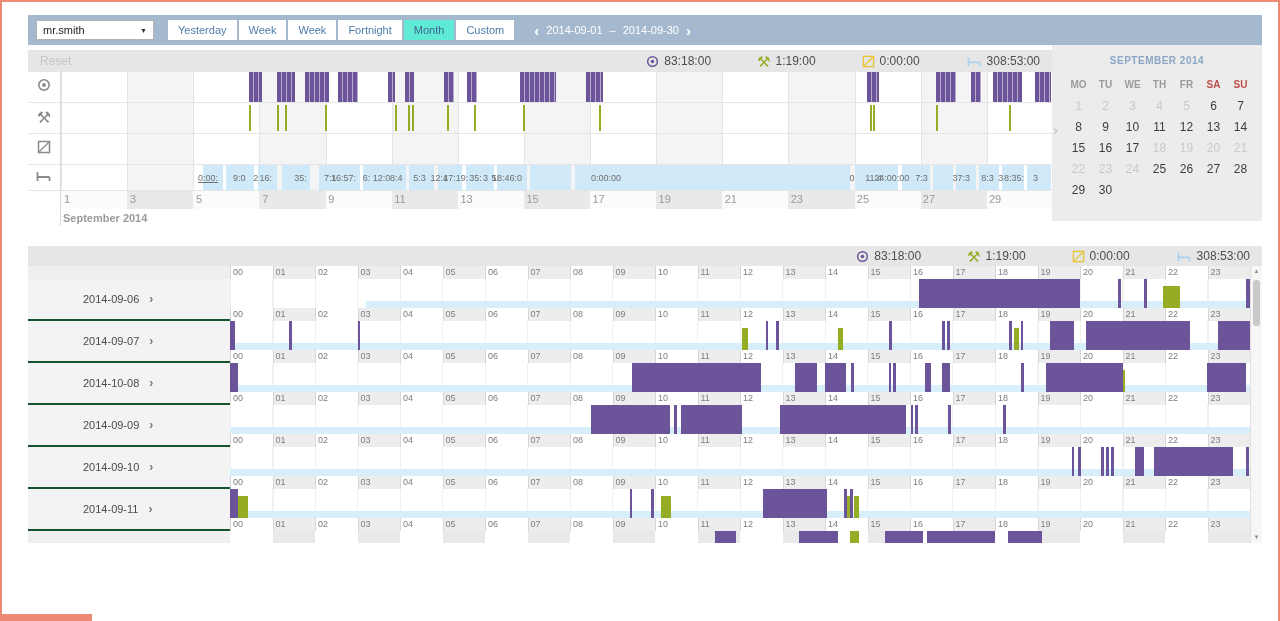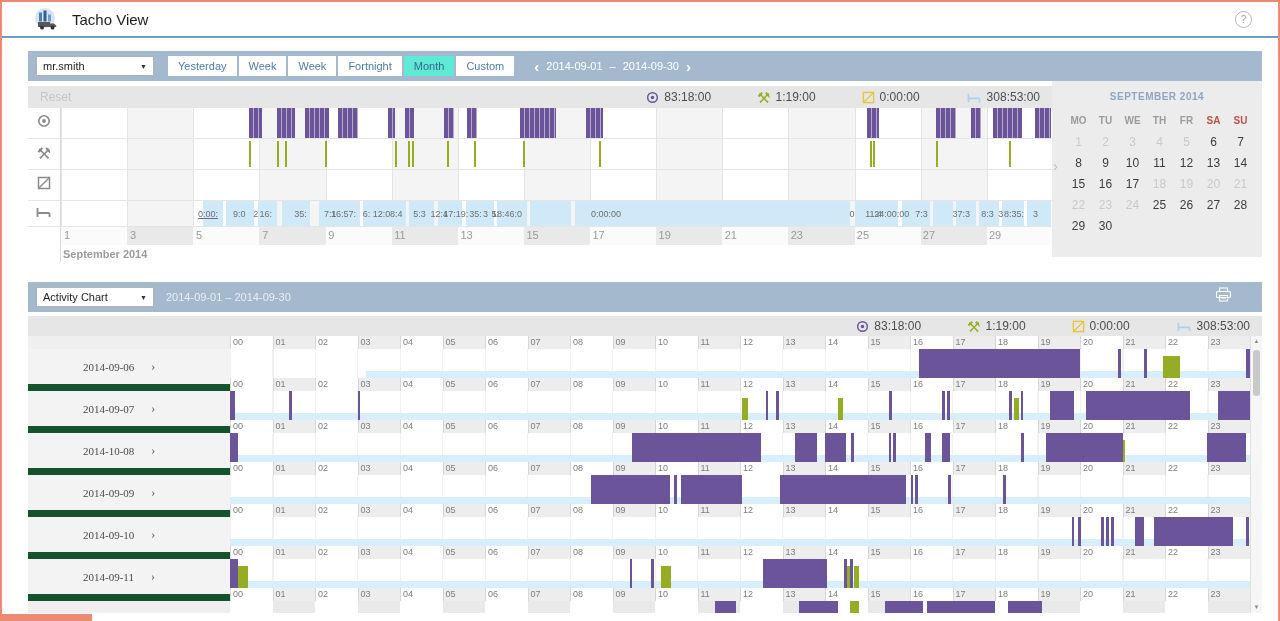--- a/index.html
+++ b/index.html
@@ -76,22 +76,22 @@
   .sec2{margin-top:20px;}
   .act{display:flex;margin-top:0;}
   .act-main{width:1222px;}
   .ablock{display:flex;}
   .aspacer{width:202px;background:#efefef;}
   .ahrow{width:1020px;height:13px;display:flex;box-sizing:border-box;background:#fff;}
   .hcell{width:42.5px;box-sizing:border-box;border-left:1px solid #d6d6d6;
     font-size:9px;color:#7d7d7d;padding-left:2px;line-height:13px;}
   .hcell.sh{background:#ededed;}
   .alabel{width:202px;height:42px;box-sizing:border-box;background:#f3f3f3;font-size:11px;
-    color:#4a4a4a;display:flex;align-items:center;padding-left:55px;gap:17px;
-    border-bottom:7px solid #14532d;cursor:default;font-family:Liberation Serif, serif;}
+    color:#4a4a4a;display:flex;align-items:center;padding-left:55px;gap:10px;
+    border-bottom:2px solid #14532d;cursor:default;}
   .alabel .chev{color:#777;font-weight:bold;font-size:12px;}
   .aright{width:1020px;}
   .aband{height:29px;position:relative;background-color:#fff;
     background-image:repeating-linear-gradient(90deg,#f1f1f1 0 1px,transparent 1px 42.5px);}
   .rseg{position:absolute;bottom:0;height:7px;background:#d8eefb;}
   .dseg{position:absolute;top:0;bottom:0;background:#6b5499;min-width:1.5px;}
   .wseg{position:absolute;top:7px;bottom:0;background:#94ad25;min-width:1.5px;}
   .pband{height:12px;width:1020px;position:relative;display:flex;overflow:hidden;}
   .pcell{width:42.5px;box-sizing:border-box;}
   .pcell.sh{background:#e9e9e9;}
@@ -102,36 +102,20 @@
   .sb .up,.sb .dn{position:absolute;left:0;right:0;text-align:center;font-size:6px;color:#8a8a8a;}
   .sb .up{top:2px;} .sb .dn{bottom:3px;}
   .sb .thumb{position:absolute;top:14px;left:2px;width:7px;height:46px;background:#c9c9c9;border-radius:3px;}
   .bottom-accent{position:absolute;left:0;bottom:0;width:90px;height:7px;background:#ec8a73;}
 </style>
 </head>
 <body>
 
 <div class="page">
 
-  <div class="app-header">
-    <span style="display:flex;">
-      <svg width="26" height="23" viewBox="0 0 26 23">
-        <circle cx="11" cy="10" r="10" fill="#d9e6f2"></circle>
-        <rect x="5" y="4.5" width="3" height="9" fill="#4a7fb5"></rect>
-        <rect x="9.5" y="2.5" width="3" height="11" fill="#2e5e95"></rect>
-        <rect x="14" y="6.5" width="3" height="7" fill="#6fa0cc"></rect>
-        <path d="M4 14 h12 v5 h-12 z" fill="#575757"></path>
-        <path d="M16 15.5 h4 l2.2 2 v1.5 h-6.2 z" fill="#575757"></path>
-        <circle cx="8" cy="19.7" r="1.9" fill="#2e2e2e"></circle>
-        <circle cx="18.5" cy="19.7" r="1.9" fill="#2e2e2e"></circle>
-      </svg>
-    </span>
-    <span class="app-title">Tacho View</span>
-    <span class="help">?</span>
-  </div>
 
   <div class="content">
 
     <div class="bar">
       <div class="select">
         <span>mr.smith</span>
         <span class="arrow">▼</span>
       </div>
       <div class="rbtns" id="range-buttons">
           <div class="rbtn">Yesterday</div>
@@ -376,35 +360,20 @@
               <div class="cal-day"></div>
               <div class="cal-day"></div>
               <div class="cal-day"></div>
               <div class="cal-day"></div>
             </div>
           </div>
       </div>
     </div>
 
     <div class="sec2">
-      <div class="bar">
-        <div class="select">
-          <span>Activity Chart</span>
-          <span class="arrow">▼</span>
-        </div>
-        <span style="color:#e9eef4;font-size:11px;margin-left:12px;">2014-09-01  –  2014-09-30</span>
-        <span class="print">
-          <svg width="17" height="16" viewBox="0 0 17 16" fill="none" stroke="#ffffff" stroke-width="1.1">
-            <rect x="4.5" y="1" width="8" height="3.5"></rect>
-            <rect x="1.5" y="4.5" width="14" height="6" rx="1"></rect>
-            <rect x="4.5" y="8.5" width="8" height="5.5"></rect>
-            <line x1="6" y1="11" x2="11" y2="11"></line>
-          </svg>
-        </span>
-      </div>
       <div class="statsbar" style="margin-top:4px;height:20px;justify-content:flex-end;">
         <div class="stats" id="stats2">
             <div class="stat">
               <span class="sicon">
                 <svg width="13" height="13" viewBox="0 0 14 14">
                   <circle cx="7" cy="7" r="5.2" fill="none" stroke="#6b5499" stroke-width="1.6"></circle>
                   <circle cx="7" cy="7" r="1.9" fill="#6b5499"></circle>
                 </svg>
               </span>
               <span>83:18:00</span>

